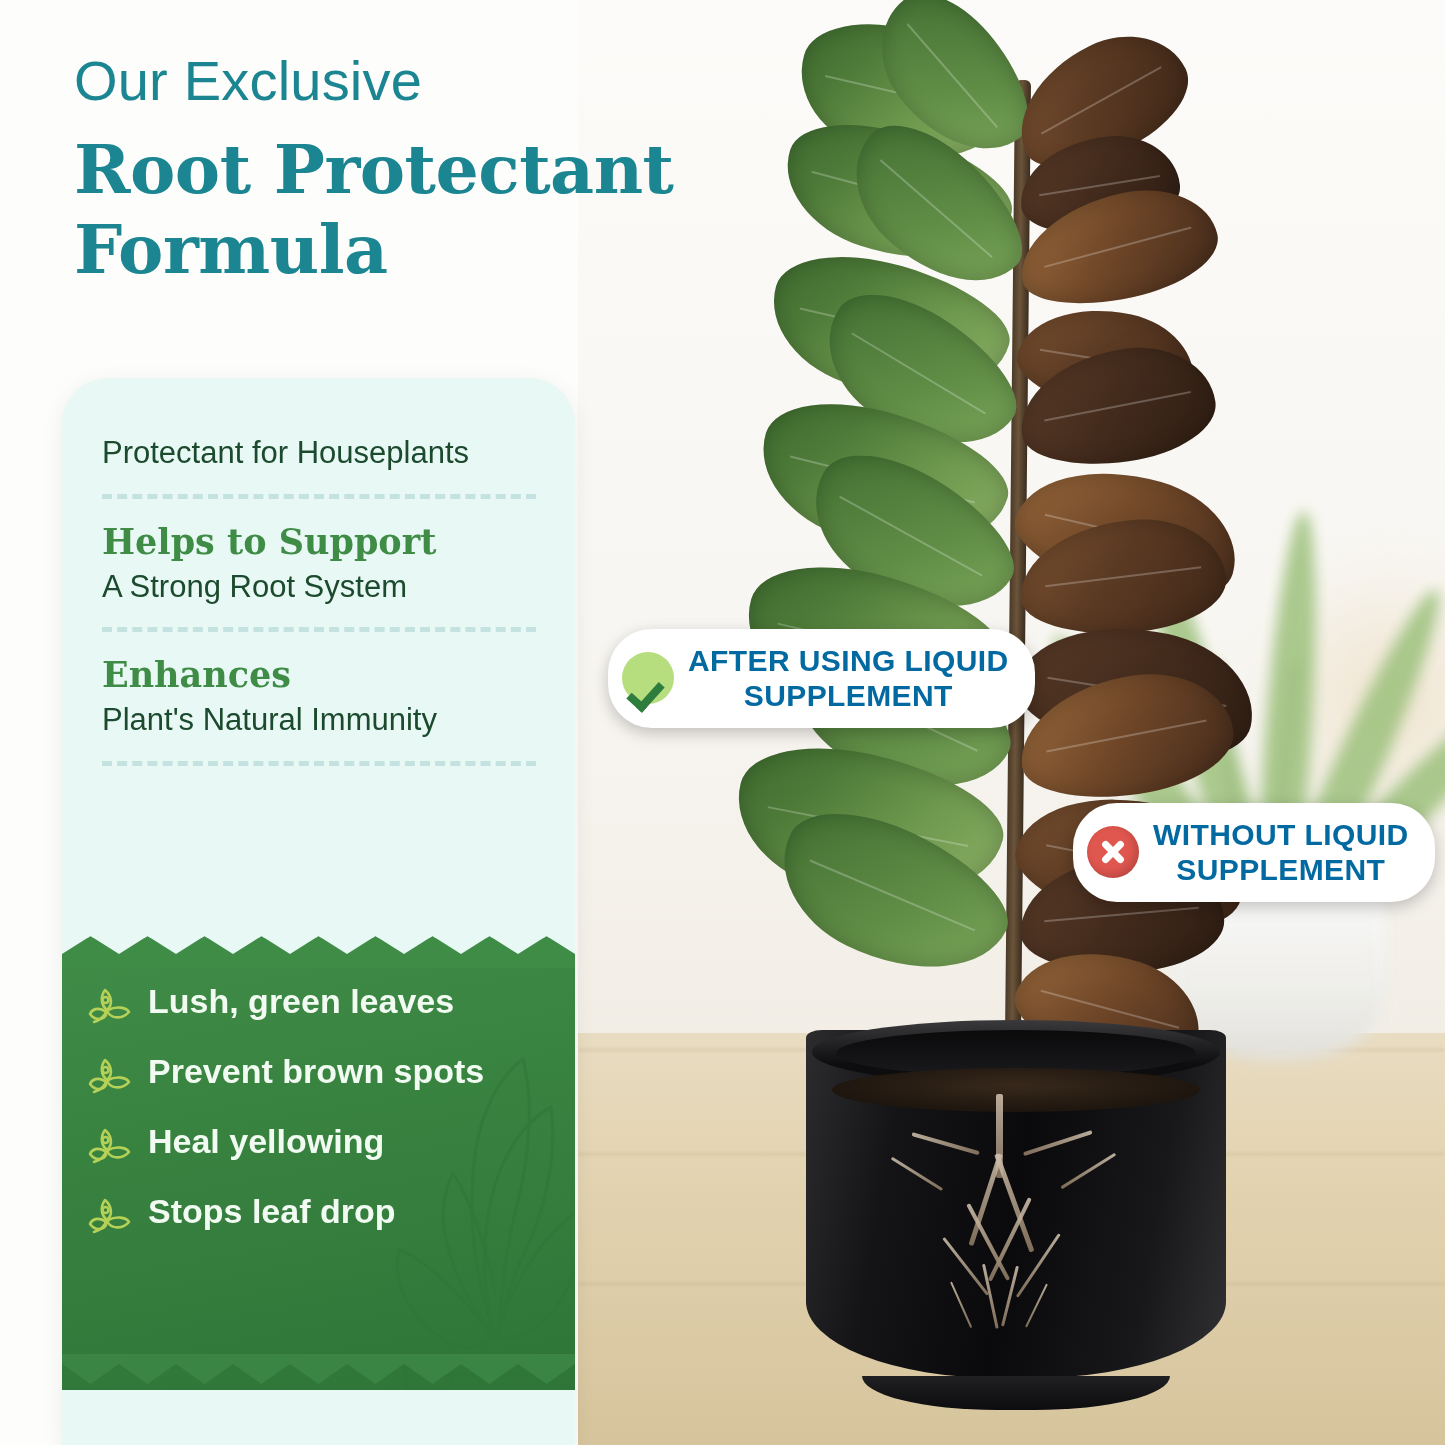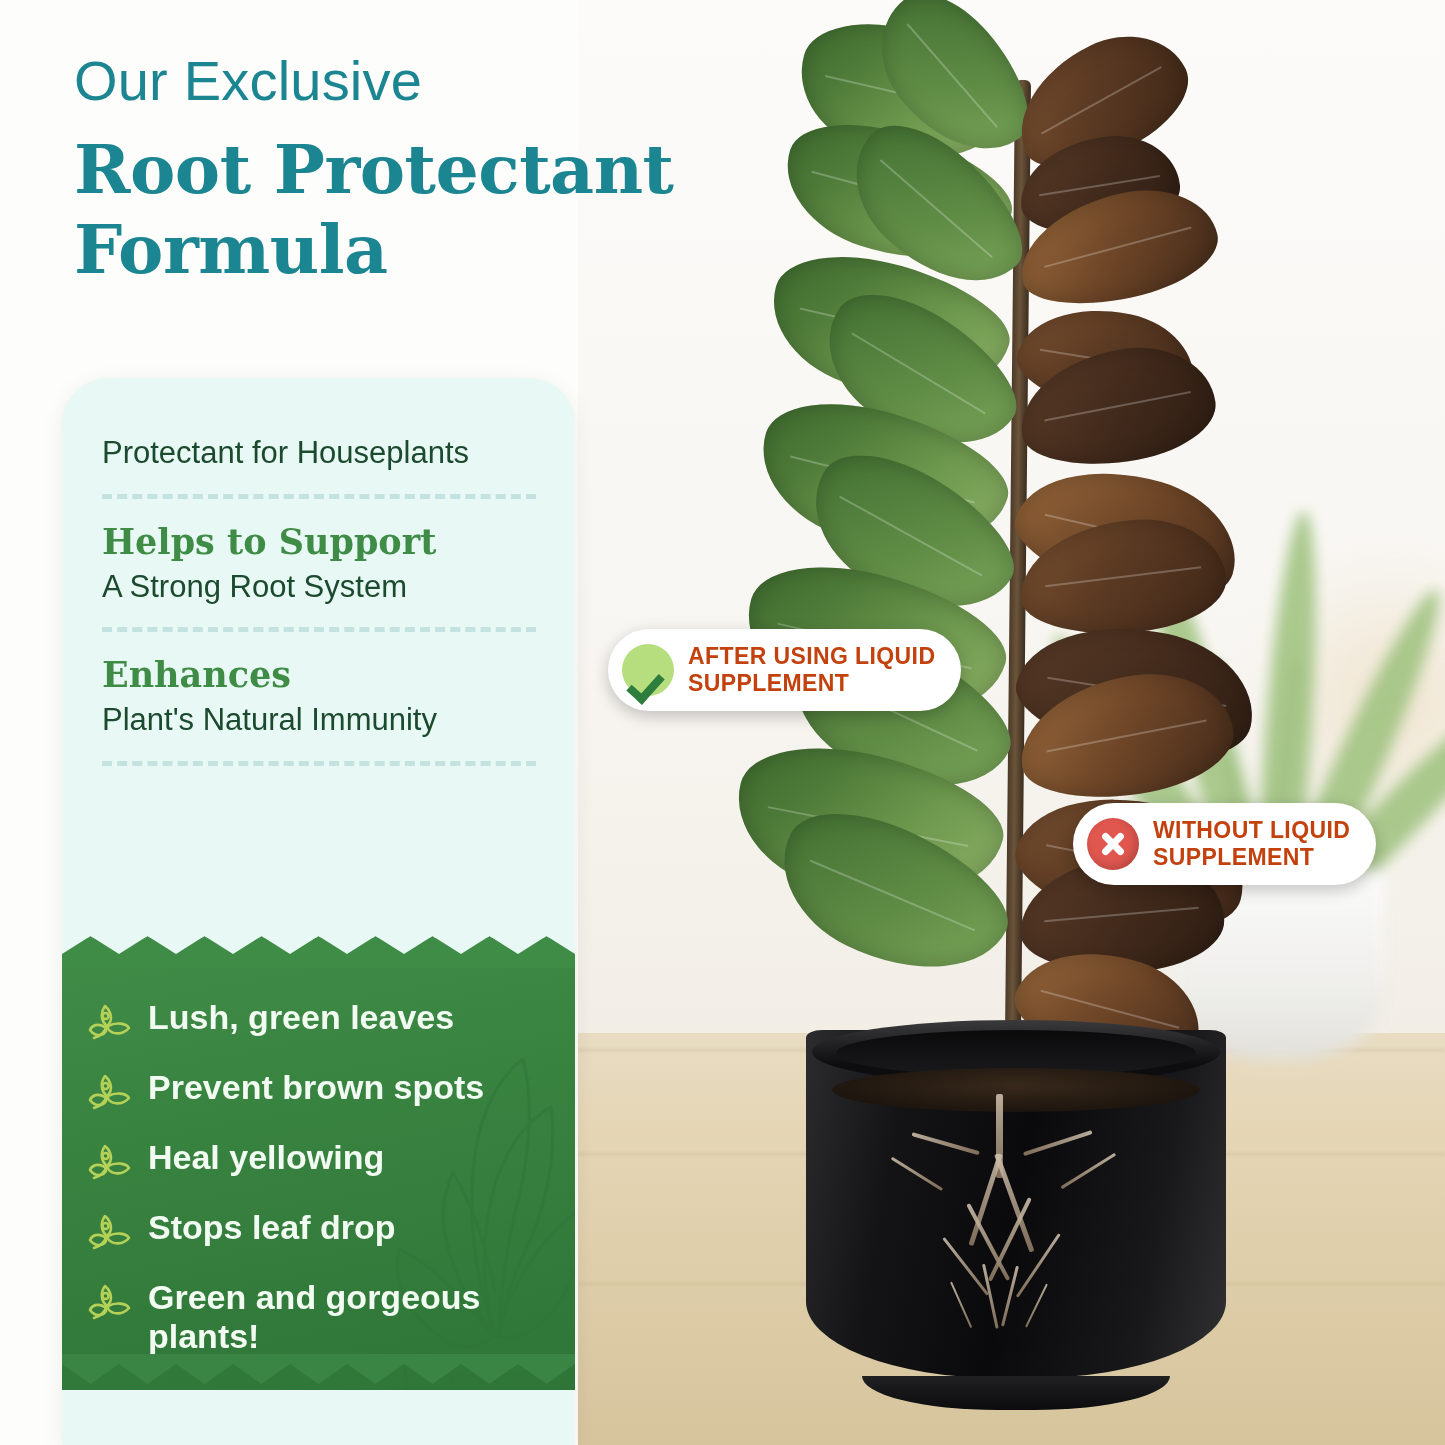--- a/index.html
+++ b/index.html
@@ -59,21 +59,21 @@
     background:linear-gradient(180deg,#202022,#0c0c0e);}
   .soil{position:absolute;left:26px;top:58px;width:368px;height:44px;border-radius:50%;
     background:radial-gradient(ellipse at 50% 40%,#3a2a1c 0%,#241a11 55%,#120d09 100%);opacity:.95;}
   .roots{position:absolute;left:40px;top:84px;width:340px;height:250px;}
   .root{position:absolute;background:linear-gradient(180deg,#cfc0ad,#8e7a63);border-radius:2px;transform-origin:50% 0%;opacity:.88;}
 
   
   .badge{position:absolute;display:flex;align-items:center;gap:14px;
     background:#ffffff;border-radius:44px;padding:14px 26px 14px 14px;
     box-shadow:0 5px 16px rgba(0,0,0,.22);}
-  .badge .txt{font-size:23px;font-weight:700;line-height:1.18;color:#c2410c;letter-spacing:.4px;white-space:pre-line;}
+  .badge .txt{font-size:30px;font-weight:700;line-height:1.18;color:#0369a1;letter-spacing:.4px;white-space:pre-line;text-align:center;}
   .badge-after{left:608px;top:629px;}
   .badge-without{left:1073px;top:803px;}
   .ico{width:52px;height:52px;border-radius:50%;flex:0 0 auto;position:relative;}
   .ico-check{background:#b6de7e;}
   .ico-check:after{content:"";position:absolute;left:13px;top:24px;width:13px;height:26px;
     border-right:8px solid #2f7d3c;border-bottom:8px solid #2f7d3c;transform:rotate(42deg);}
   .ico-x{background:#e0574f;box-shadow:inset -3px -3px 8px rgba(0,0,0,.18);}
   .ico-x:before,.ico-x:after{content:"";position:absolute;left:50%;top:50%;width:28px;height:7px;border-radius:4px;background:#fff;}
   .ico-x:before{transform:translate(-50%,-50%) rotate(45deg);}
   .ico-x:after{transform:translate(-50%,-50%) rotate(-45deg);}
@@ -92,21 +92,21 @@
   .feat h3{margin:0;font-family:"DejaVu Serif",serif;font-weight:700;font-size:35px;color:#3f8c46;line-height:1.22;}
   .feat p{margin:4px 0 0;font-size:31px;color:#1c4a2e;line-height:1.22;}
   .divider{height:0;border-top:5px dashed #c3e2e0;margin:22px 0 22px;}
 
   
   .greenblock{position:absolute;left:0;top:534px;width:513px;height:533px;}
   .greenfill{position:absolute;left:0;top:26px;width:100%;height:452px;
     background:linear-gradient(170deg,#3f8c47 0%,#367f3e 55%,#2e7537 100%);}
   .watermark{position:absolute;right:-10px;bottom:0;width:230px;height:410px;opacity:.5;}
   .bullets{position:absolute;left:26px;top:70px;width:470px;}
-  .bullet{display:flex;align-items:flex-start;gap:16px;margin-bottom:26px;margin-top:16px;}
+  .bullet{display:flex;align-items:flex-start;gap:16px;margin-bottom:26px;}
   .bullet .label{font-size:34px;font-weight:700;color:#f2fbf2;line-height:1.16;}
   .leaficon{flex:0 0 auto;width:44px;height:40px;margin-top:4px;}
 
   .mintfoot{position:absolute;left:0;bottom:0;width:513px;height:55px;background:#e8f8f4;}
 </style>
 </head>
 <body>
 
 <div id="stage">
 
@@ -383,32 +383,20 @@
             <g fill="none" stroke="#b5d157" stroke-width="2.6" stroke-linecap="round" stroke-linejoin="round">
               <path d="M17,4 C24,10 25,19 19,24 C13,19 12,11 17,4Z"></path>
               <circle cx="17.5" cy="14" r="3"></circle>
               <path d="M20,24 C28,20 38,21 41,26 C35,33 25,33 20,27Z"></path>
               <path d="M17,25 C10,21 4,23 2,28 C7,35 15,34 18,29Z"></path>
               <path d="M19,24 C17,30 13,34 6,36"></path>
             </g>
           </svg>
           <span class="label">Stops leaf drop</span>
         </div>
-        <div class="bullet">
-          <svg class="leaficon" viewBox="0 0 44 40">
-            <g fill="none" stroke="#b5d157" stroke-width="2.6" stroke-linecap="round" stroke-linejoin="round">
-              <path d="M17,4 C24,10 25,19 19,24 C13,19 12,11 17,4Z"></path>
-              <circle cx="17.5" cy="14" r="3"></circle>
-              <path d="M20,24 C28,20 38,21 41,26 C35,33 25,33 20,27Z"></path>
-              <path d="M17,25 C10,21 4,23 2,28 C7,35 15,34 18,29Z"></path>
-              <path d="M19,24 C17,30 13,34 6,36"></path>
-            </g>
-          </svg>
-          <span class="label">Green and gorgeous plants!</span>
-        </div>
       </div>
 
       <svg style="position:absolute;left:0;bottom:55px;width:513px;height:36px;display:block" viewBox="0 0 513 36" preserveAspectRatio="none">
         <path d="M0,0 L513,0 L513,10 L484.5,30 L456,10 L427.5,30 L399,10 L370.5,30 L342,10 L313.5,30 L285,10 L256.5,30 L228,10 L199.5,30 L171,10 L142.5,30 L114,10 L85.5,30 L57,10 L28.5,30 L0,10 Z" fill="#3a8543"></path>
       </svg>
       <div class="mintfoot"></div>
     </div>
   </div>
 
 </div>

